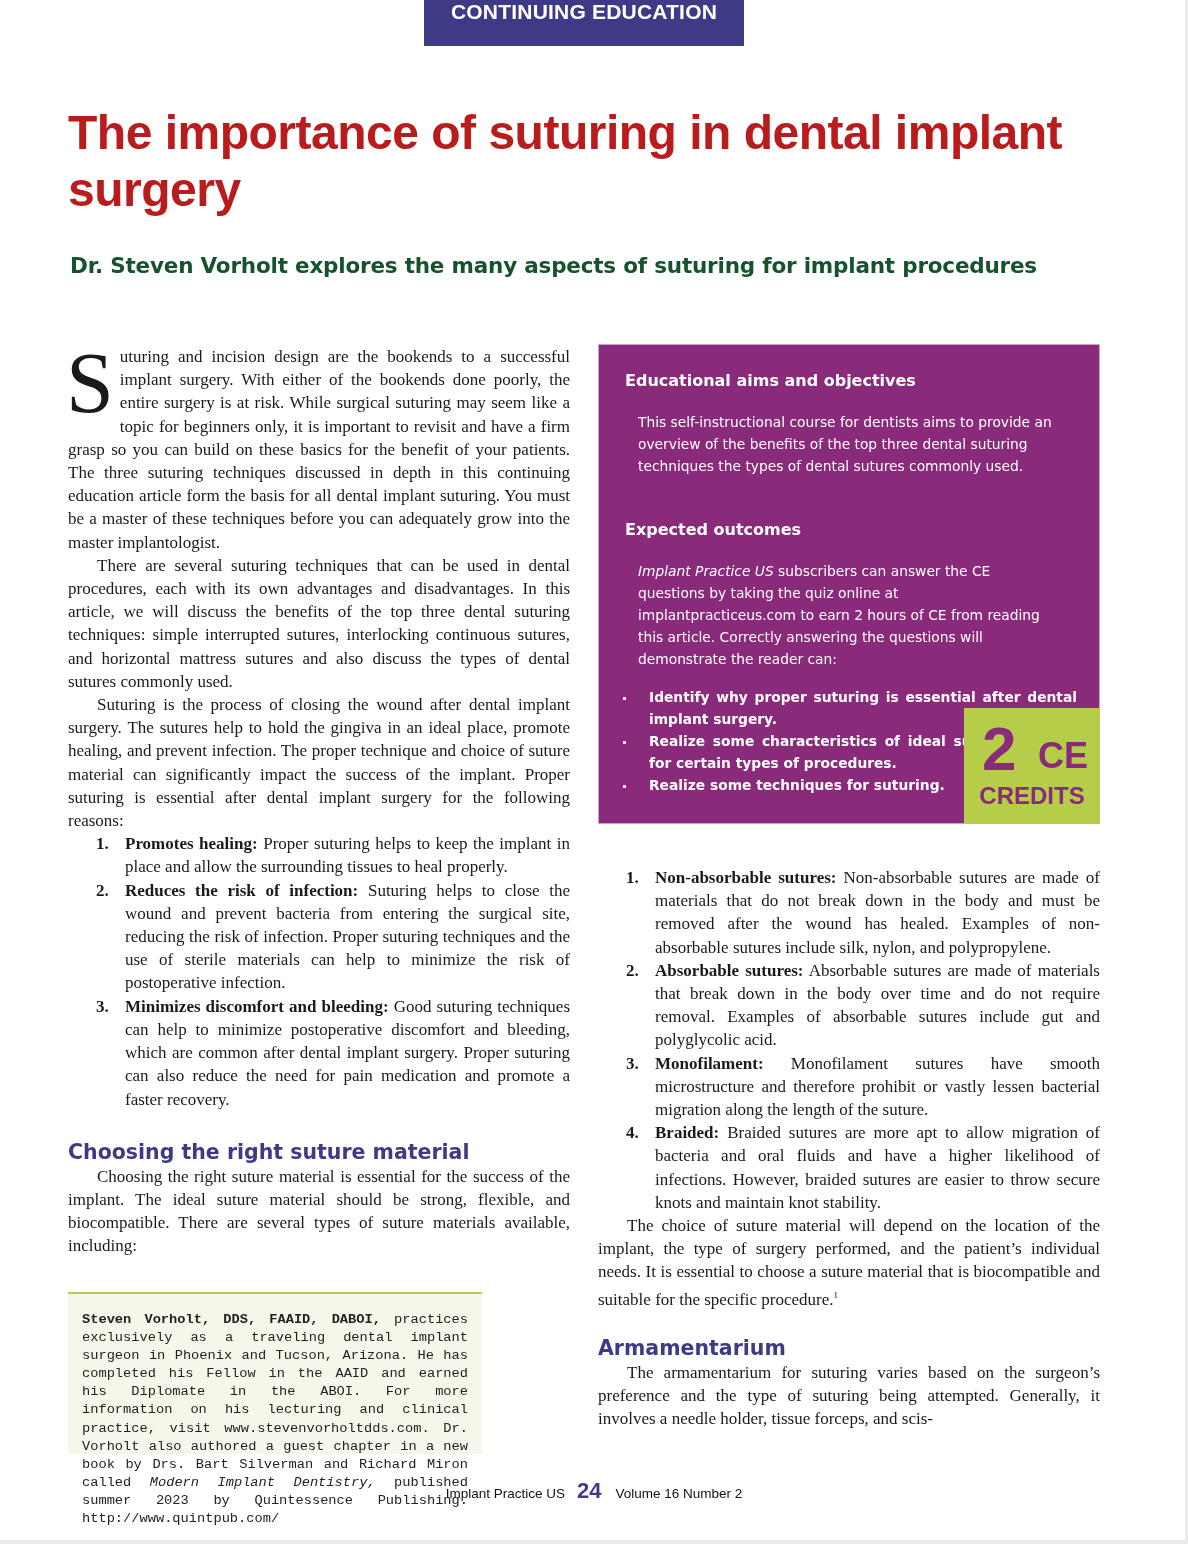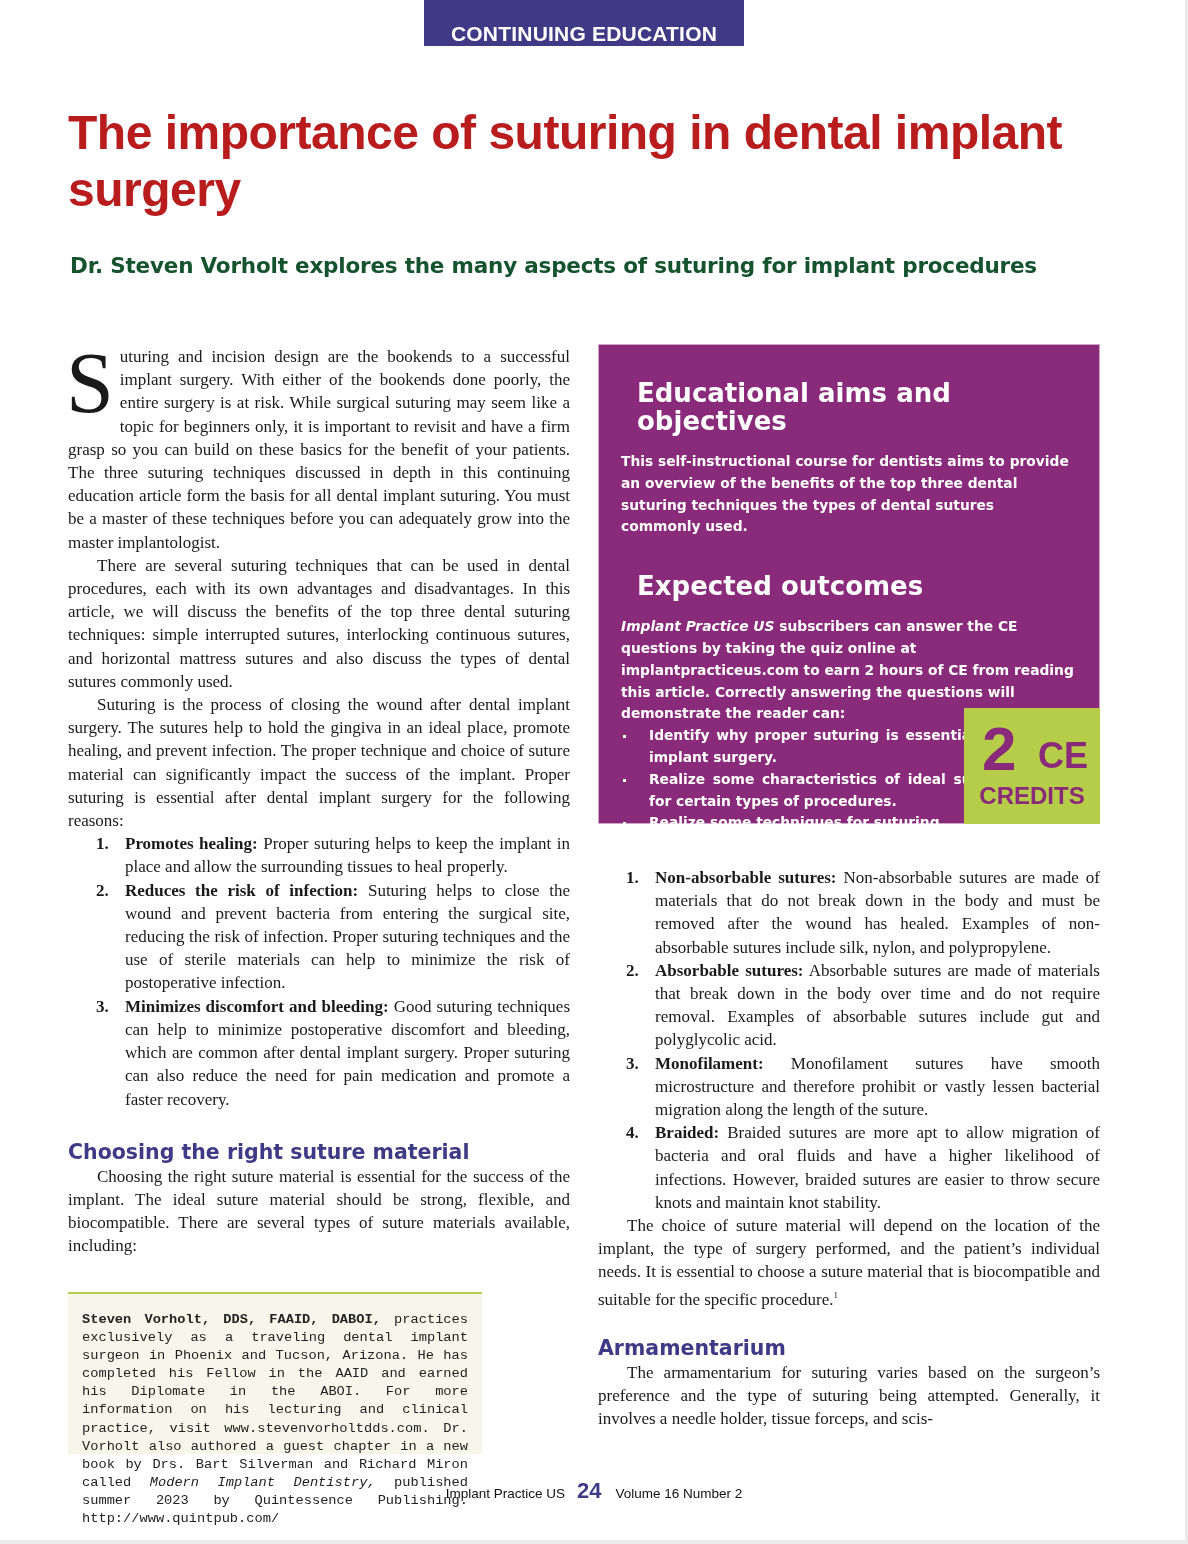--- a/index.html
+++ b/index.html
@@ -10,21 +10,21 @@
   }
   .page {
     position: absolute; left: 0; top: 0; width: 1185px; height: 1540px;
     background: #ffffff;
   }
   .banner {
     position: absolute; left: 424px; top: 0; width: 320px; height: 46px;
     background: #3f3a85; color: #fff;
     font-family: "Liberation Sans", sans-serif; font-weight: bold;
     font-size: 21px; letter-spacing: 0.2px;
-    display: flex; align-items: flex-end; justify-content: center;
+    display: flex; align-items: flex-start; justify-content: center;
   }
   .title {
     position: absolute; left: 68px; top: 104px; width: 1000px;
     font-family: "Liberation Sans", sans-serif; font-weight: 900;
     font-size: 48px; line-height: 57px; color: #b91c1c; letter-spacing: -0.5px;
   }
   .subtitle {
     position: absolute; left: 70px; top: 253px; width: 1060px;
     font-family: "DejaVu Sans", sans-serif; font-weight: bold;
     font-size: 21.5px; color: #14532d; letter-spacing: -0.2px;
@@ -56,23 +56,23 @@
     font-size: 13.7px; line-height: 18.1px; text-align: justify; color: #222; font-family: Liberation Mono, monospace;
   }
   .cebox {
     position: absolute; left: 598px; top: 344px; width: 502px; height: 480px;
     background: #8a2a7a; color: #fff; box-sizing: border-box;
     padding: 18px 22px 0 22px;
     font-family: "DejaVu Sans", sans-serif; font-size: 13.8px; line-height: 21.8px;
     border: 1px solid #c9a6c3;
   }
   .cebox h3 {
-    margin: 16px; font-size: 26px; line-height: 28px; font-weight: bold;
+    margin: 4px; font-size: 16px; line-height: 28px; font-weight: bold;
   }
-  .cebox p { margin: 0; font-weight: 700; }
+  .cebox p { margin: 17px; font-weight: 400; }
   .cebox .gap { height: 18px; }
   .cebox ul { list-style: none; margin: 0; padding: 0; }
   .cebox ul li { position: relative; padding-left: 28px; font-weight: 600; text-align: justify; }
   .cebox ul li.narrow { width: 305px; }
   .cebox ul li::before {
     content: ""; position: absolute; left: 2px; top: 10px; width: 3px; height: 3px;
     background: #fff;
   }
   .credits {
     position: absolute; left: 964px; top: 708px; width: 136px; height: 116px;

